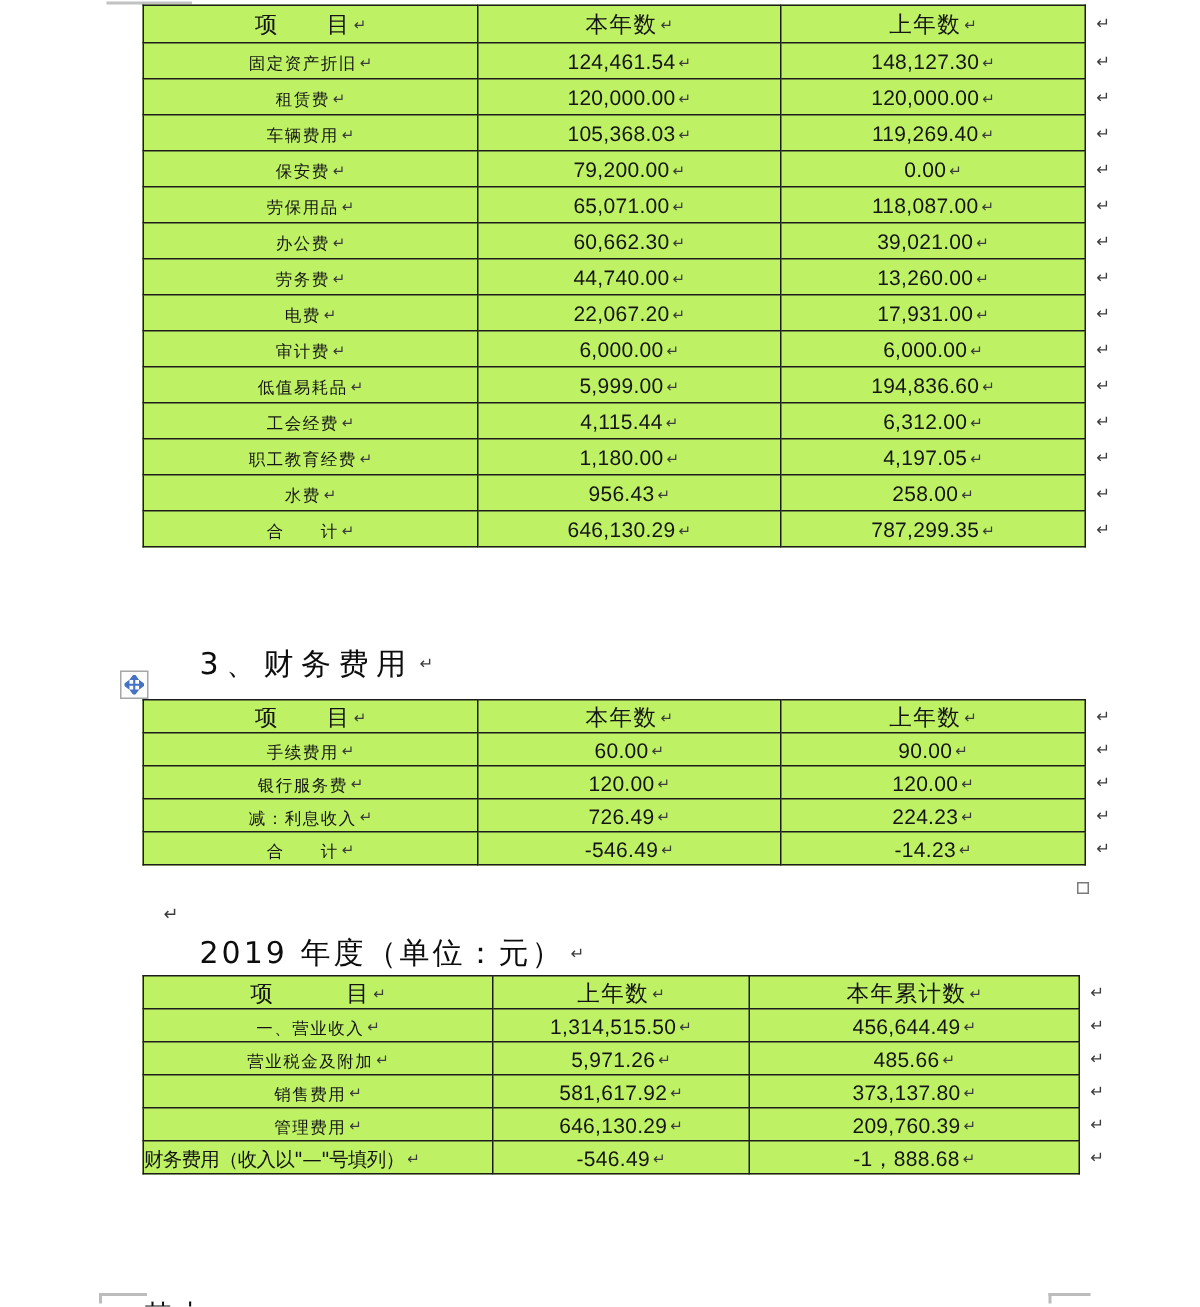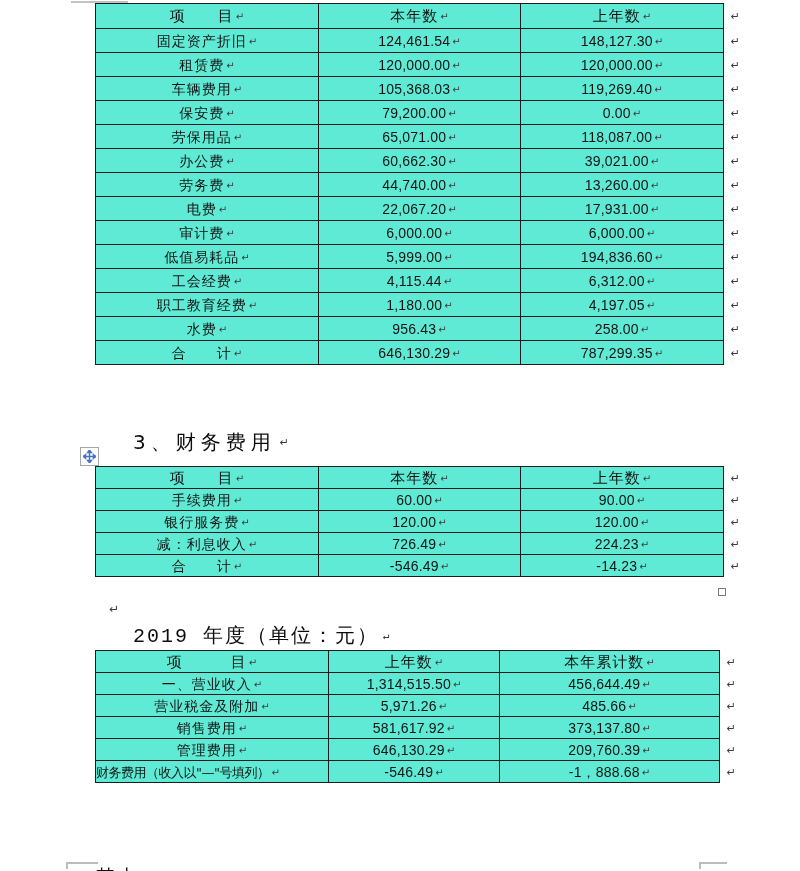--- a/index.html
+++ b/index.html
@@ -1,40 +1,40 @@
 <!DOCTYPE html>
 <html><head>
 <meta charset="utf-8">
 <style>
   html,body{margin:0;padding:0;}
   body{width:800px;height:871px;background:#ffffff;position:relative;overflow:hidden;
        font-family:"DejaVu Sans",sans-serif;color:#141414;}
   .page{position:absolute;left:0;top:0;width:800px;height:871px;background:#fff;}
 
-  table{border-collapse:collapse;position:absolute;table-layout:fixed;background:#5eead4;}
+  table{border-collapse:collapse;position:absolute;table-layout:fixed;background:#bef264;}
   th,td{border:1.5px solid #1c1c1c;text-align:center;vertical-align:middle;
         padding:0;font-weight:normal;position:relative;overflow:visible;}
   #t1{left:95px;top:3px;width:628px;}
   #t2{left:95px;top:466px;width:628px;}
   #t3{left:95px;top:650px;width:624px;}
   #t1 th{height:24px}#t1 td{height:23px}
   #t2 th,#t2 td{height:21px}
   #t3 th,#t3 td{height:21px}
 
-  .item{font-size:14px;letter-spacing:1px;}
+  .item{font-size:11px;letter-spacing:1px;}
   .hd{font-size:15px;letter-spacing:1px;}
   .num{font-size:14px;font-family:"Liberation Sans",sans-serif;letter-spacing:0.2px;margin-top:20px;}
   .m{font-size:10px;color:#3c3c3c;margin-left:2px;vertical-align:1px;}
   .rm{position:absolute;right:-17px;top:50%;transform:translateY(-50%);
       font-size:11px;color:#3c3c3c;}
   tr.leftrow td:first-child{text-align:left;}
   tr.leftrow td:first-child .item{font-size:13px;letter-spacing:-0.5px;white-space:nowrap;}
 
   .h1{position:absolute;left:133px;top:429px;font-size:20px;letter-spacing:5px;color:#0d0d0d;}
-  .h2{position:absolute;left:133px;top:622px;font-size:20px;letter-spacing:2px;color:#0d0d0d;font-family:Liberation Mono, monospace;}
+  .h2{position:absolute;left:133px;top:622px;font-size:20px;letter-spacing:2px;color:#0d0d0d;}
   .h3{position:absolute;left:96px;top:828px;font-size:19px;letter-spacing:3px;color:#0d0d0d;margin-top:36px;}
   .hmark{font-size:11px;color:#3c3c3c;letter-spacing:0;margin-left:4px;vertical-align:3px;}
   .blankline{position:absolute;left:109px;top:602px;font-size:12px;color:#3c3c3c;}
 
   .move-handle{position:absolute;left:80px;top:447px;width:19px;height:19px;
      border:1px solid #a6a6a6;background:#fcfcfc;display:flex;align-items:center;
      justify-content:center;box-sizing:border-box;}
   .resize-handle{position:absolute;left:718px;top:588px;width:8px;height:8px;
      border:1.3px solid #7a7a7a;background:#fff;box-sizing:border-box;}
 

